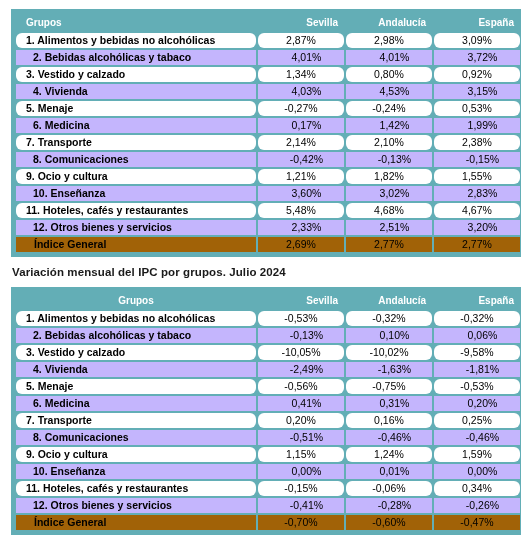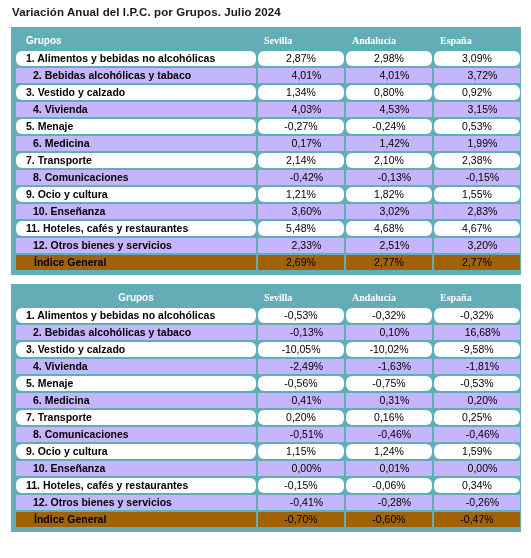--- a/index.html
+++ b/index.html
@@ -55,21 +55,21 @@
     color: #ffffff;
     font-weight: bold;
     font-size: 10px;
     height: 15px;
     padding: 1px 6px;
     border: 0;
     white-space: nowrap;
   }
   table.ipc thead th.h-group-left { text-align: left; padding-left: 10px; }
   table.ipc thead th.h-group-center { text-align: center; }
-  table.ipc thead th.h-num { text-align: left; font-family: Liberation Serif, serif; }
+  table.ipc thead th.h-num { text-align: right; }
 
   table.ipc tbody td {
     height: 13px;
     padding: 1px 6px;
     border: 0;
     font-size: 10.5px;
     white-space: nowrap;
     line-height: 13px;
   }
   table.ipc tbody td.group {
@@ -85,21 +85,20 @@
   table.ipc tbody tr.even td { background: #c4b5fd; padding-left: 17px; }
   table.ipc tbody tr.total td { background: #a16207; }
   table.ipc tbody tr.total td.group { padding-left: 18px; }
 </style>
 </head>
 <body>
 
 <div class="page">
 
   <section id="section-annual">
-    <div class="section-title">Variación Anual del I.P.C. por Grupos. Julio 2024</div>
 
     <div class="table-wrap">
       <table class="ipc">
         <colgroup>
           <col class="c-group">
             <col class="c-num">
             <col class="c-num">
             <col class="c-num">
         </colgroup>
         <thead>
@@ -188,20 +187,21 @@
               <td class="num">2,69%</td>
               <td class="num">2,77%</td>
               <td class="num">2,77%</td>
             </tr>
           </tbody>
       </table>
     </div>
   </section>
 
   <section id="section-monthly">
+    <div class="section-title">Variación mensual del IPC por grupos. Julio 2024</div>
 
     <div class="table-wrap">
       <table class="ipc">
         <colgroup>
           <col class="c-group">
             <col class="c-num">
             <col class="c-num">
             <col class="c-num">
         </colgroup>
         <thead>
@@ -216,21 +216,21 @@
             <tr class="odd">
               <td class="group">1. Alimentos y bebidas no alcohólicas</td>
               <td class="num">-0,53%</td>
               <td class="num">-0,32%</td>
               <td class="num">-0,32%</td>
             </tr>
             <tr class="even">
               <td class="group">2. Bebidas alcohólicas y tabaco</td>
               <td class="num">-0,13%</td>
               <td class="num">0,10%</td>
-              <td class="num">16,68%</td>
+              <td class="num">0,06%</td>
             </tr>
             <tr class="odd">
               <td class="group">3. Vestido y calzado</td>
               <td class="num">-10,05%</td>
               <td class="num">-10,02%</td>
               <td class="num">-9,58%</td>
             </tr>
             <tr class="even">
               <td class="group">4. Vivienda</td>
               <td class="num">-2,49%</td>

